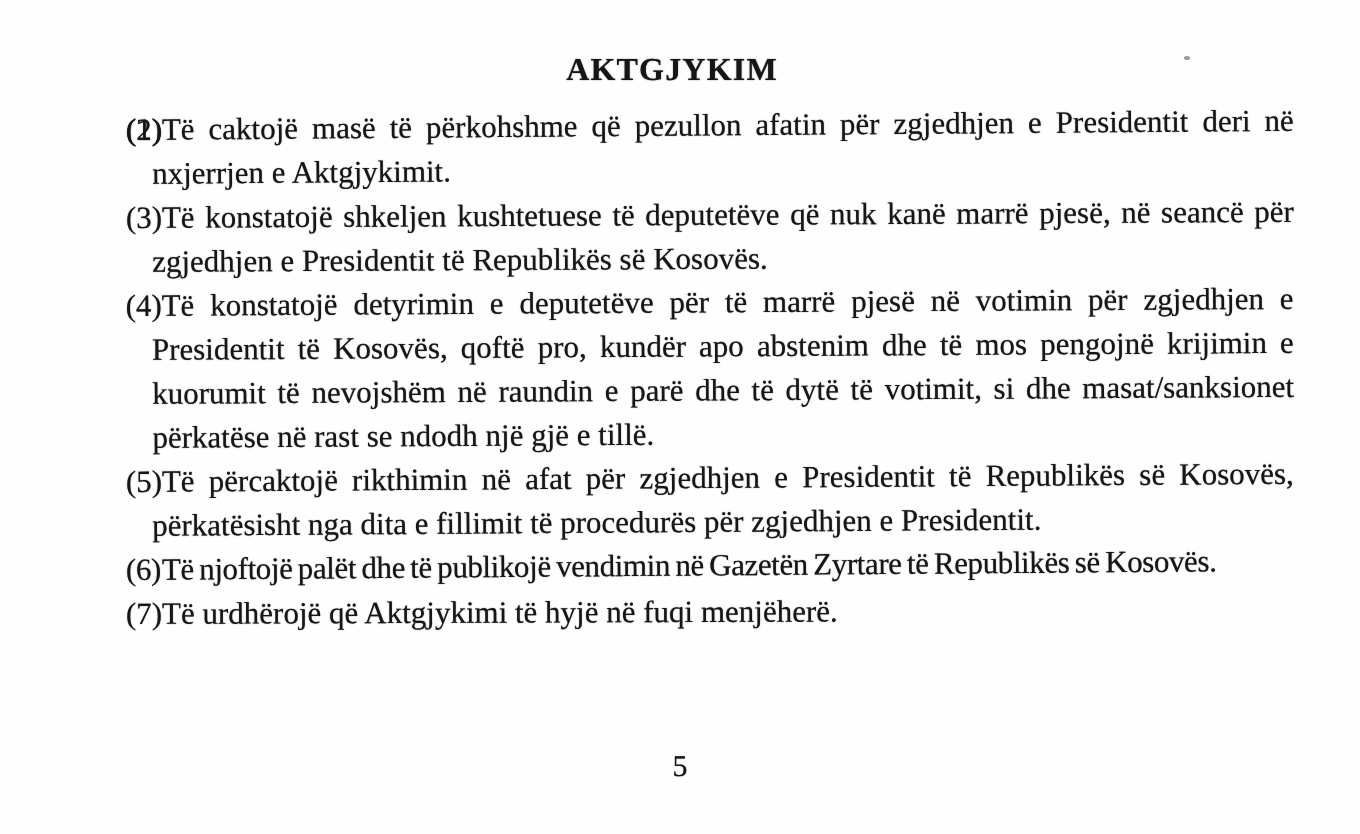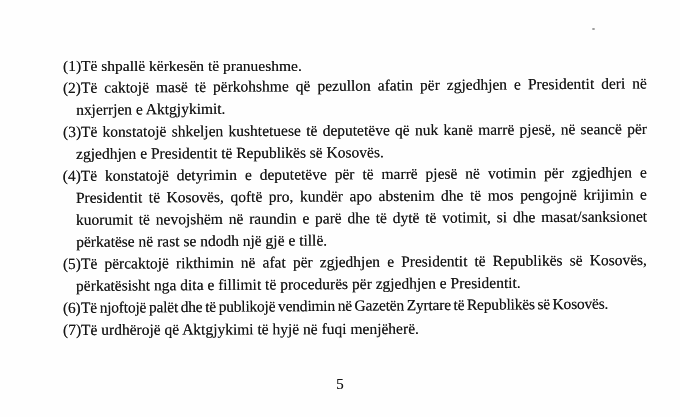--- a/index.html
+++ b/index.html
@@ -78,25 +78,25 @@
     height: 2px;
     background: #9a9a9a;
     border-radius: 50%;
   }
 </style>
 </head>
 <body>
 
 <div class="page">
 
+  <div class="doc-title">AKTGJYKIM</div>
 
   <ol class="doc-list">
     <li>
       <span class="marker">(1)</span>
-      <span>Të shpallë kërkesën të pranueshme.</span>
     </li>
     <li>
       <span class="marker">(2)</span>
       <span>Të caktojë masë të përkohshme që pezullon afatin për zgjedhjen e Presidentit deri në nxjerrjen e Aktgjykimit.</span>
     </li>
     <li>
       <span class="marker">(3)</span>
       <span>Të konstatojë shkeljen kushtetuese të deputetëve që nuk kanë marrë pjesë, në seancë për zgjedhjen e Presidentit të Republikës së Kosovës.</span>
     </li>
     <li>

